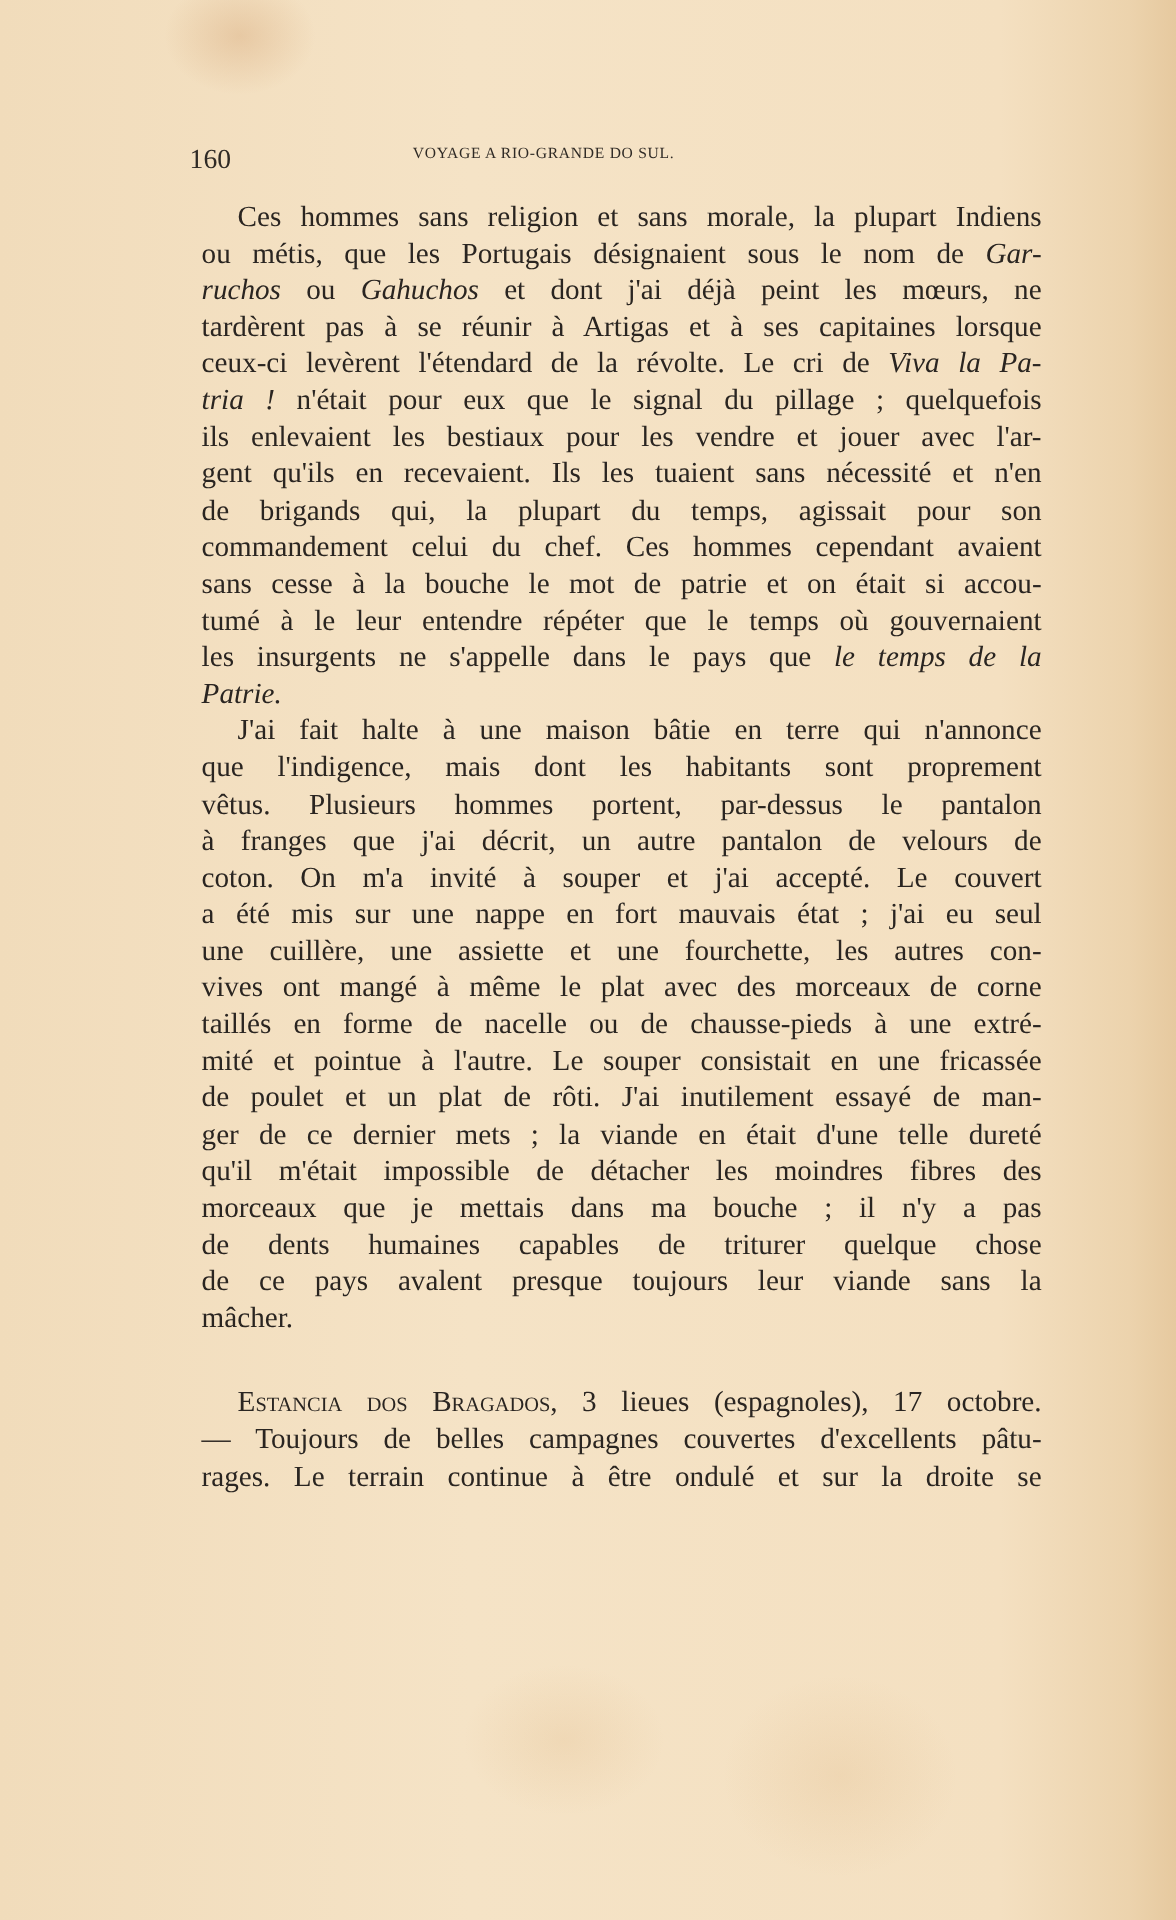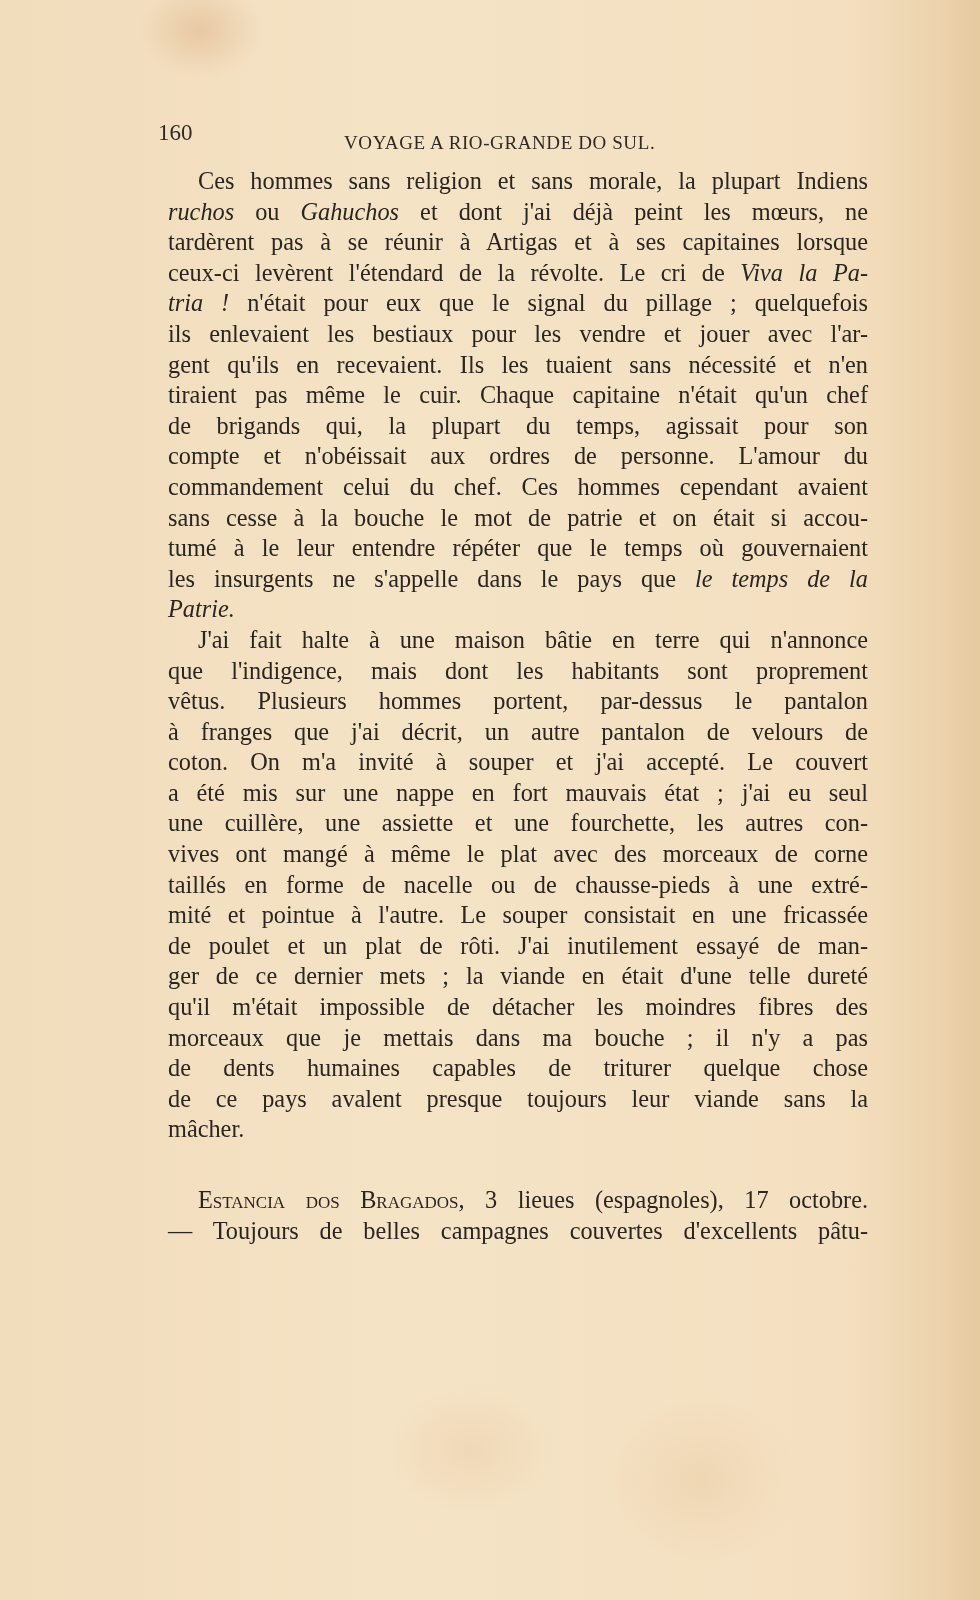--- a/index.html
+++ b/index.html
@@ -15,21 +15,21 @@
       radial-gradient(ellipse 120px 90px at 470px 1450px, rgba(200,140,70,0.12), rgba(0,0,0,0) 70%),
       radial-gradient(ellipse 140px 120px at 700px 1480px, rgba(200,140,70,0.12), rgba(0,0,0,0) 70%),
       linear-gradient(90deg, #f1dcbb 0%, #f5e3c6 40%, #f4e0c1 85%, #ecd3ad 96%, #e6c99f 100%);
   }
   .header {
     position: absolute; top: 120px; left: 158px; width: 722px; height: 30px;
     font-family: "Liberation Serif", serif; color: #2f2a25;
   }
   .page-num { position: absolute; left: 0; top: 0; font-size: 23px; }
   .running-title {
-    position: absolute; left: 186px; top: 12px; font-size: 19px; letter-spacing: 0.6px;
+    position: absolute; left: 186px; top: 0; font-size: 13px; letter-spacing: 0.6px;
   }
   .body-text {
     position: absolute; top: 166px; left: 168px; width: 700px;
     font-family: "Liberation Serif", serif;
     font-size: 24.3px; line-height: 30.6px;
     color: #2a2521;
   }
   .line {
     display: block; white-space: nowrap;
     text-align: justify; text-align-last: justify;
@@ -46,29 +46,28 @@
 
 <div class="page">
   <div class="header">
     <span class="page-num">160</span>
     <span class="running-title">VOYAGE A RIO-GRANDE DO SUL.</span>
   </div>
 
   <div class="body-text">
     <div id="para-0">
         <span class="line indent"><span>Ces hommes sans religion et sans morale, la plupart Indiens</span></span>
+        <span class="line"><span>ou métis, que les Portugais désignaient sous le nom de </span><i>Gar-</i></span>
         <span class="line"><i>ruchos</i><span> ou </span><i>Gahuchos</i><span> et dont j'ai déjà peint les mœurs, ne</span></span>
         <span class="line"><span>tardèrent pas à se réunir à Artigas et à ses capitaines lorsque</span></span>
         <span class="line"><span>ceux-ci levèrent l'étendard de la révolte. Le cri de </span><i>Viva la Pa-</i></span>
         <span class="line"><i>tria !</i><span> n'était pour eux que le signal du pillage ; quelquefois</span></span>
         <span class="line"><span>ils enlevaient les bestiaux pour les vendre et jouer avec l'ar-</span></span>
         <span class="line"><span>gent qu'ils en recevaient. Ils les tuaient sans nécessité et n'en</span></span>
-        <span class="line"><span>tiraient pas même le cuir. Chaque capitaine n'était qu'un chef</span></span>
         <span class="line"><span>de brigands qui, la plupart du temps, agissait pour son</span></span>
-        <span class="line"><span>compte et n'obéissait aux ordres de personne. L'amour du</span></span>
         <span class="line"><span>commandement celui du chef. Ces hommes cependant avaient</span></span>
         <span class="line"><span>sans cesse à la bouche le mot de patrie et on était si accou-</span></span>
         <span class="line"><span>tumé à le leur entendre répéter que le temps où gouvernaient</span></span>
         <span class="line"><span>les insurgents ne s'appelle dans le pays que </span><i>le temps de la</i></span>
         <span class="line last"><i>Patrie.</i></span>
       </div>
     <div id="para-1">
         <span class="line indent"><span>J'ai fait halte à une maison bâtie en terre qui n'annonce</span></span>
         <span class="line"><span>que l'indigence, mais dont les habitants sont proprement</span></span>
         <span class="line"><span>vêtus. Plusieurs hommes portent, par-dessus le pantalon</span></span>
@@ -84,15 +83,16 @@
         <span class="line"><span>qu'il m'était impossible de détacher les moindres fibres des</span></span>
         <span class="line"><span>morceaux que je mettais dans ma bouche ; il n'y a pas</span></span>
         <span class="line"><span>de dents humaines capables de triturer quelque chose</span></span>
         <span class="line"><span>de ce pays avalent presque toujours leur viande sans la</span></span>
         <span class="line last"><span>mâcher.</span></span>
       </div>
     <div class="gap"></div>
     <div id="para-2">
         <span class="line indent"><span class="sc">Estancia dos Bragados</span><span>, 3 lieues (espagnoles), 17 octobre.</span></span>
         <span class="line"><span>— Toujours de belles campagnes couvertes d'excellents pâtu-</span></span>
+        <span class="line"><span>rages. Le terrain continue à être ondulé et sur la droite se</span></span>
       </div>
   </div>
 </div>
 
 </body></html>

